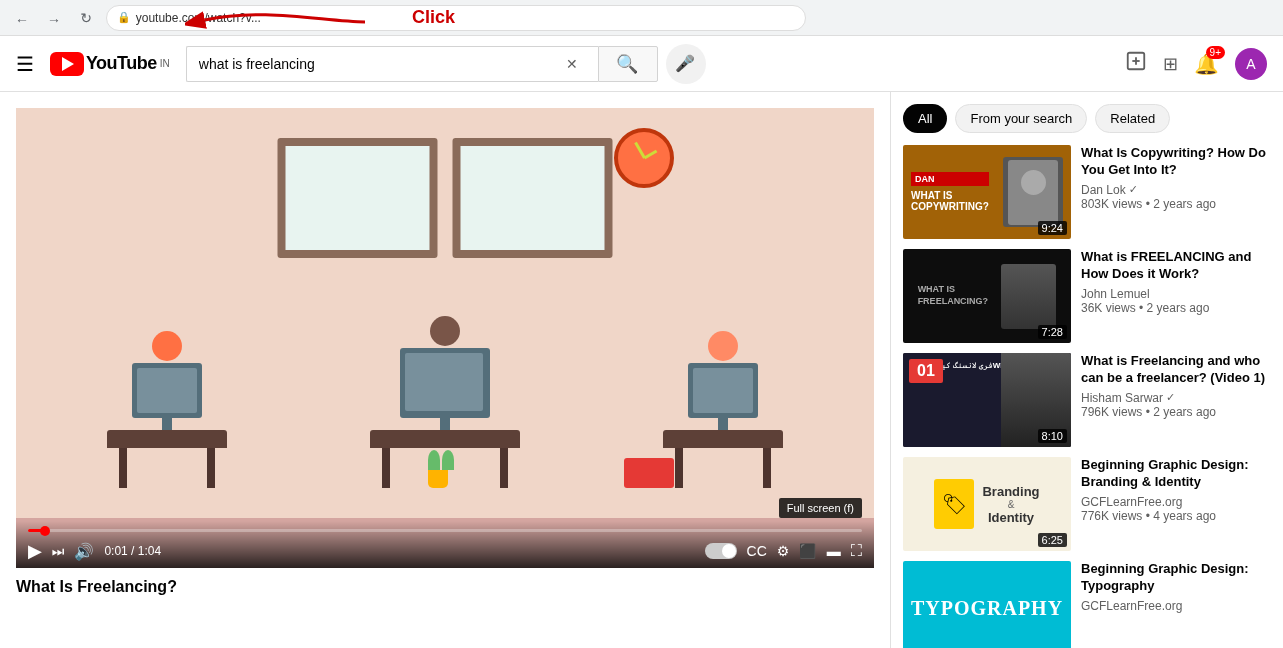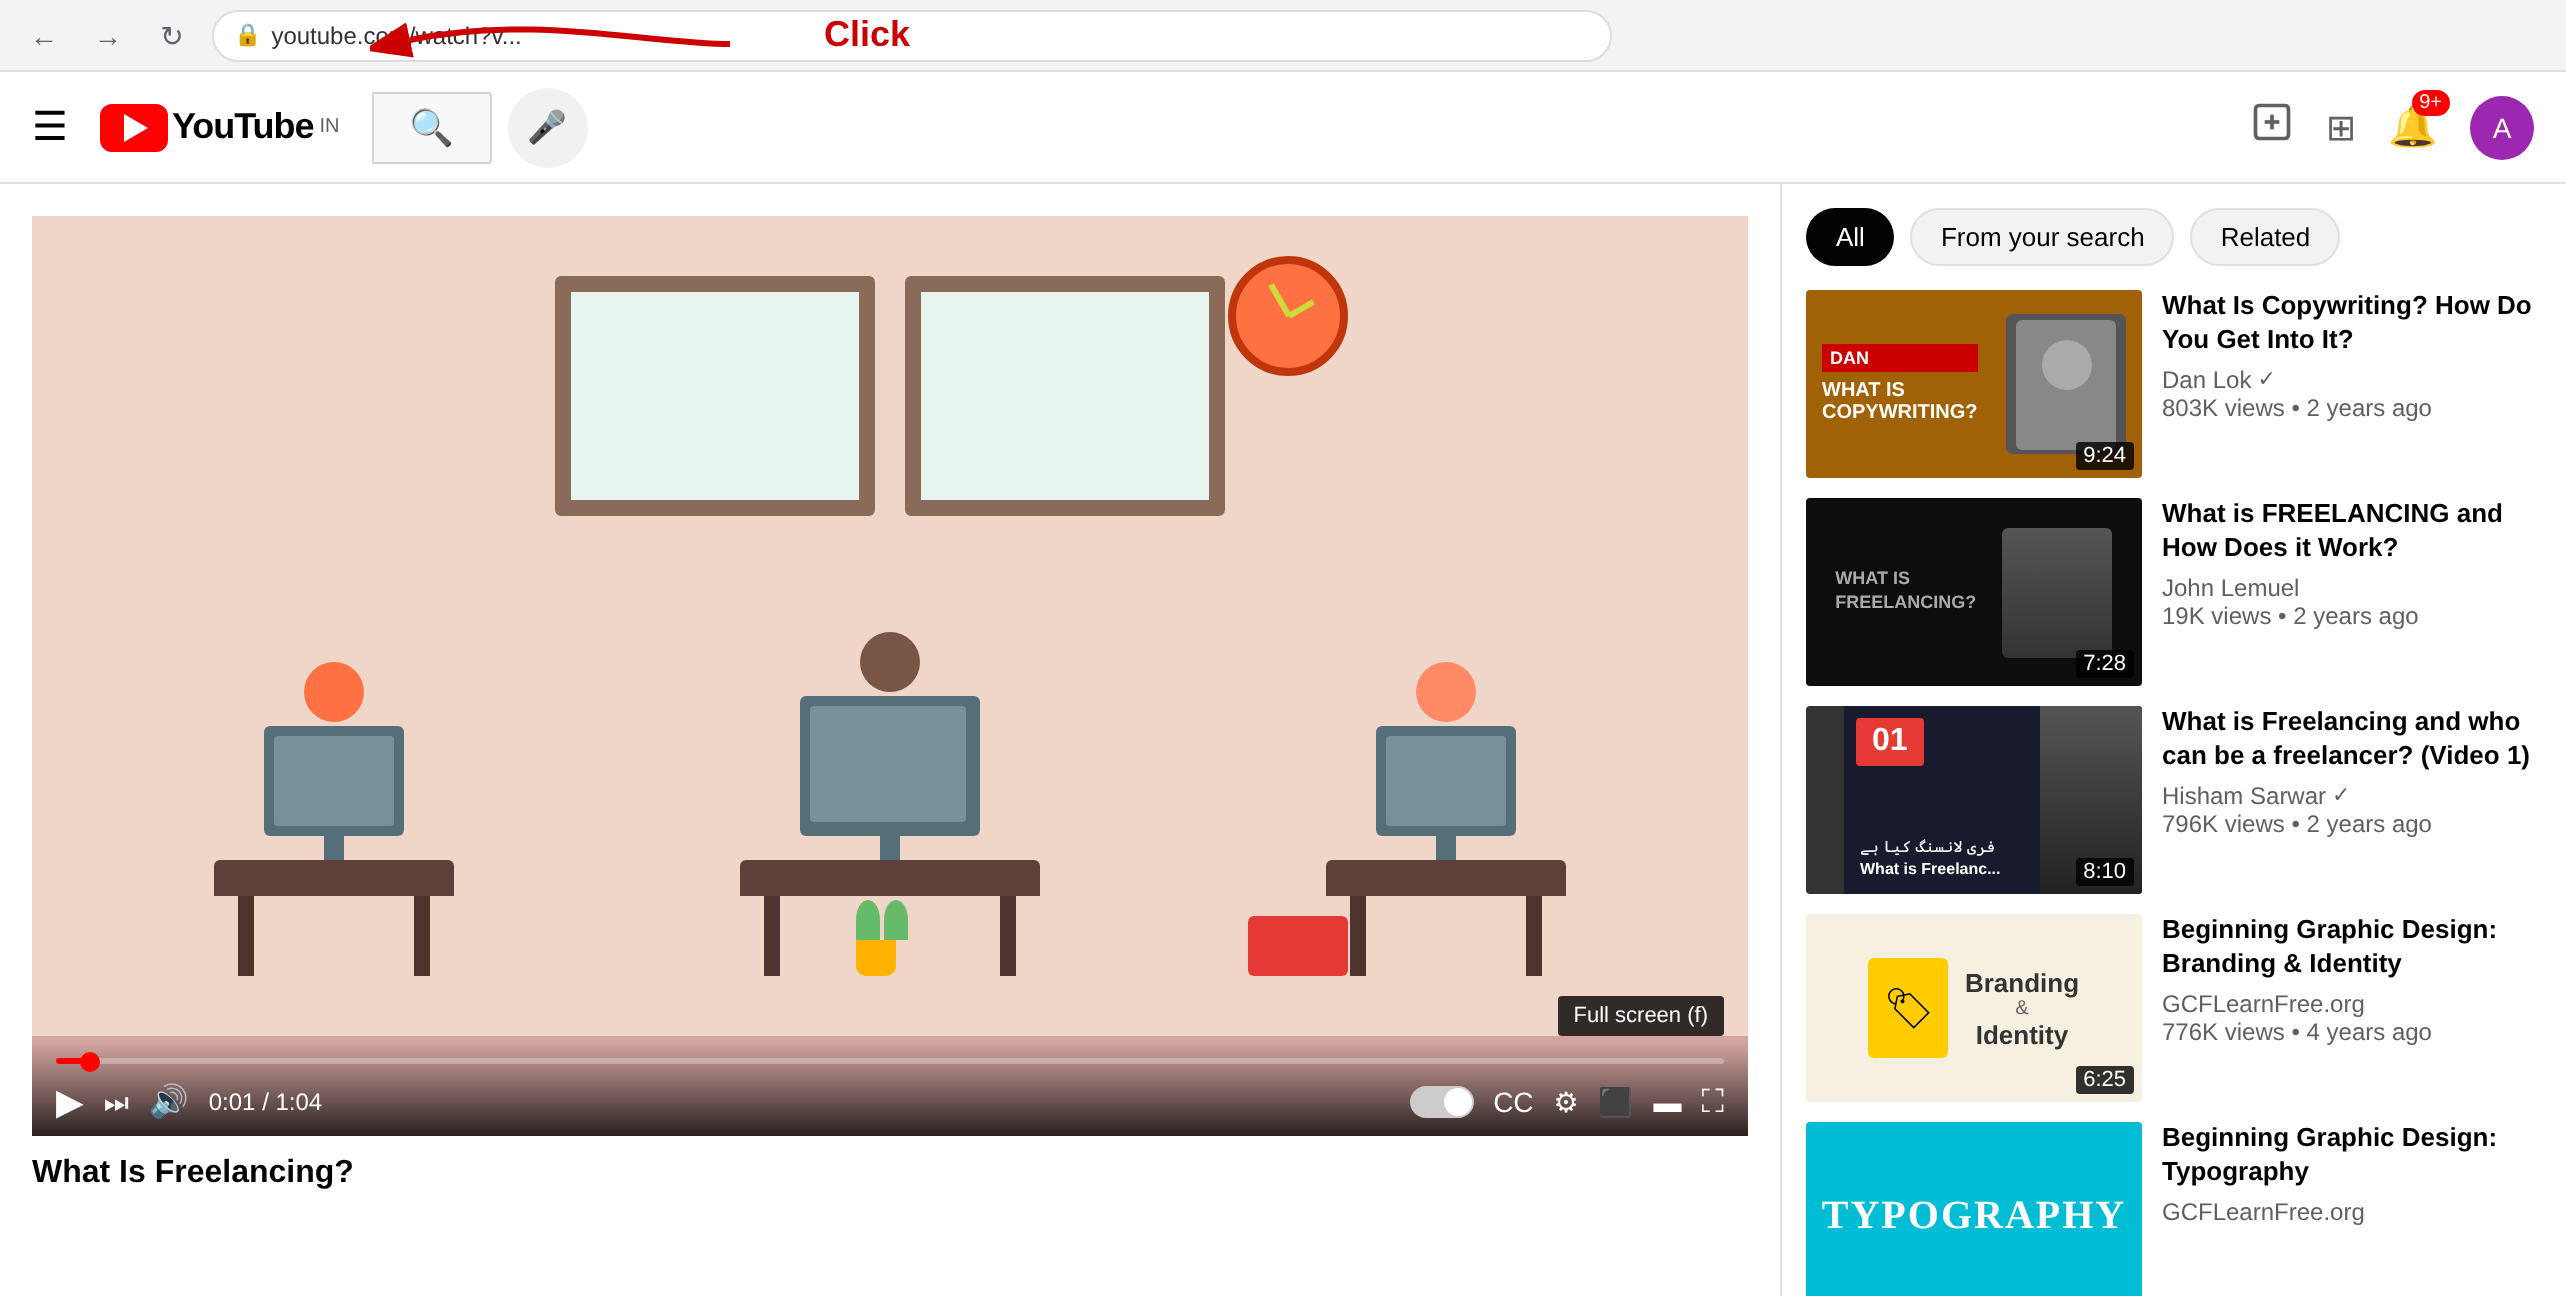--- a/index.html
+++ b/index.html
@@ -542,26 +542,25 @@
       display: flex;
       align-items: center;
       justify-content: space-around;
       padding: 8px;
     }
     
     .thumb3 {
       background: #1a1a2e;
       width: 100%; height: 100%;
       display: flex;
-      flex-direction: column;
+      flex-direction: row;
       align-items: flex-start;
       justify-content: flex-end;
       padding: 8px;
       position: relative;
-      margin-left: 19px;
     }
     
     .thumb4 {
       background: #f5f0e0;
       width: 100%; height: 100%;
       display: flex;
       align-items: center;
       justify-content: center;
       gap: 8px;
     }
@@ -644,20 +643,24 @@
 
 <div class="yt-header">
   <span class="yt-menu-icon">☰</span>
   <div class="yt-logo">
     <div class="yt-logo-icon"></div>
     <span class="yt-logo-text">YouTube</span>
     <span class="yt-logo-country">IN</span>
   </div>
 
   <div class="yt-search-bar">
+    <div class="yt-search-input-wrap">
+      <input class="yt-search-input" type="text" value="what is freelancing" style="">
+      <span class="yt-search-clear">✕</span>
+    </div>
     <button class="yt-search-btn">
       <span>🔍</span>
     </button>
     <button class="yt-mic-btn">
       <span>🎤</span>
     </button>
   </div>
 
   <div class="yt-header-right">
     <span class="yt-header-icon" style="font-size:18px;">
@@ -823,21 +826,21 @@
           </div>
         </div>
         <div class="rec-duration">7:28</div>
       </div>
       <div class="rec-info">
         <div class="rec-title">What is FREELANCING and How Does it Work?</div>
         <div class="rec-channel">
           <span>John Lemuel</span>
         </div>
         <div class="rec-meta">
-          <span>19K views</span>
+          <span>36K views</span>
           <span> • </span>
           <span>2 years ago</span>
         </div>
       </div>
     </div>
 
     <div class="rec-card">
       <div class="rec-thumb">
         <div class="thumb3">
           <div style="position:absolute;top:6px;left:6px;background:#e53935;color:#fff;font-size:16px;font-weight:bold;padding:3px 8px;border-radius:2px;">01</div>

